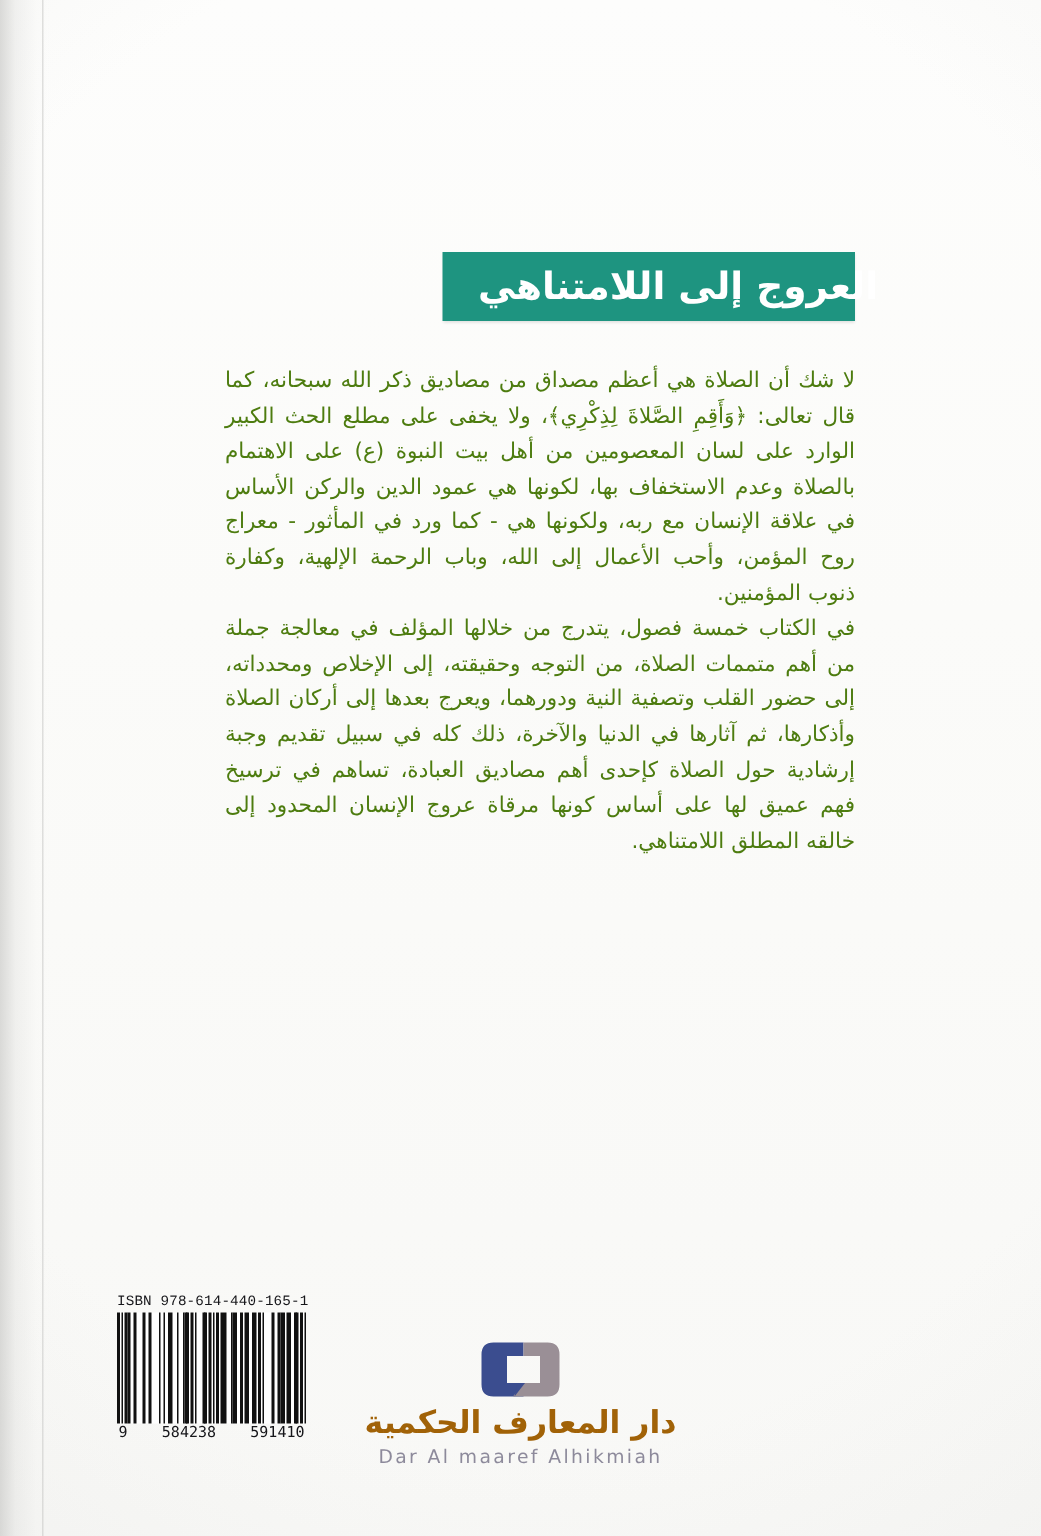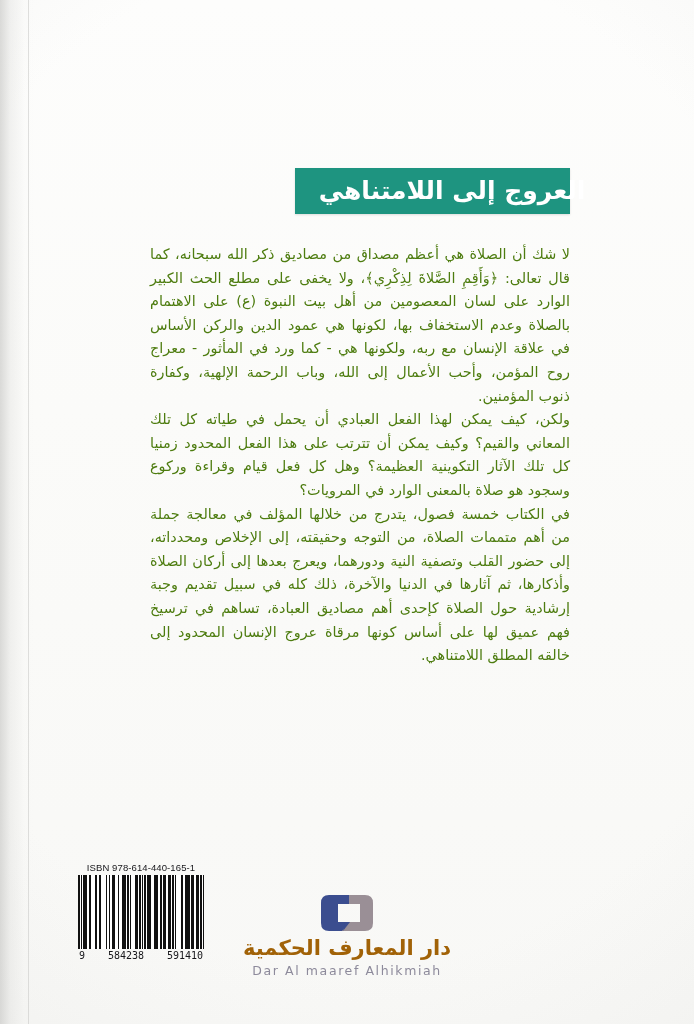--- a/index.html
+++ b/index.html
@@ -113,21 +113,21 @@
   }
 
   
   .barcode-block {
     position: absolute;
     left: 78px;
     top: 862px;
     width: 126px;
   }
   .isbn-text {
-    font-family: Liberation Sans, sans-serif;
+    font-family: Liberation Mono, monospace;
     font-size: 9.5px;
     color: #16161a;
     text-align: center;
     direction: ltr;
     letter-spacing: 0.1px;
     margin-bottom: 2px;
     white-space: nowrap;
   }
   .barcode-bars {
     height: 74px;
@@ -198,21 +198,20 @@
   <div class="spine-line"></div>
 
   <div class="content">
 
     <div class="title-banner">
       <span class="title-text">العروج إلى اللامتناهي</span>
     </div>
 
     <div class="blurb">
       <p class="para">لا شك أن الصلاة هي أعظم مصداق من مصاديق ذكر الله سبحانه، كما قال تعالى: ﴿وَأَقِمِ الصَّلاةَ لِذِكْرِي﴾، ولا يخفى على مطلع الحث الكبير الوارد على لسان المعصومين من أهل بيت النبوة (ع) على الاهتمام بالصلاة وعدم الاستخفاف بها، لكونها هي عمود الدين والركن الأساس في علاقة الإنسان مع ربه، ولكونها هي - كما ورد في المأثور - معراج روح المؤمن، وأحب الأعمال إلى الله، وباب الرحمة الإلهية، وكفارة ذنوب المؤمنين.</p>
-      <p class="para">ولكن، كيف يمكن لهذا الفعل العبادي أن يحمل في طياته كل تلك المعاني والقيم؟ وكيف يمكن أن تترتب على هذا الفعل المحدود زمنيا كل تلك الآثار التكوينية العظيمة؟ وهل كل فعل قيام وقراءة وركوع وسجود هو صلاة بالمعنى الوارد في المرويات؟</p>
       <p class="para">في الكتاب خمسة فصول، يتدرج من خلالها المؤلف في معالجة جملة من أهم متممات الصلاة، من التوجه وحقيقته، إلى الإخلاص ومحدداته، إلى حضور القلب وتصفية النية ودورهما، ويعرج بعدها إلى أركان الصلاة وأذكارها، ثم آثارها في الدنيا والآخرة، ذلك كله في سبيل تقديم وجبة إرشادية حول الصلاة كإحدى أهم مصاديق العبادة، تساهم في ترسيخ فهم عميق لها على أساس كونها مرقاة عروج الإنسان المحدود إلى خالقه المطلق اللامتناهي.</p>
     </div>
 
     <div class="barcode-block">
       <div class="isbn-text">ISBN 978-614-440-165-1</div>
       <div class="barcode-bars" id="barcode-bars">
           <span class="bar" style="left:0.000px;width:1.546px;height:74px;"></span>
           <span class="bar" style="left:2.653px;width:1.546px;height:74px;"></span>
           <span class="bar" style="left:5.305px;width:1.546px;height:74px;"></span>
           <span class="bar" style="left:6.632px;width:1.546px;height:74px;"></span>

